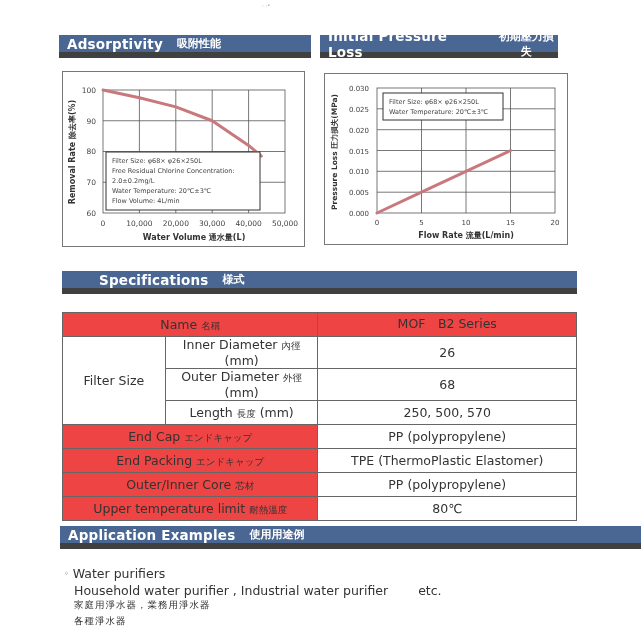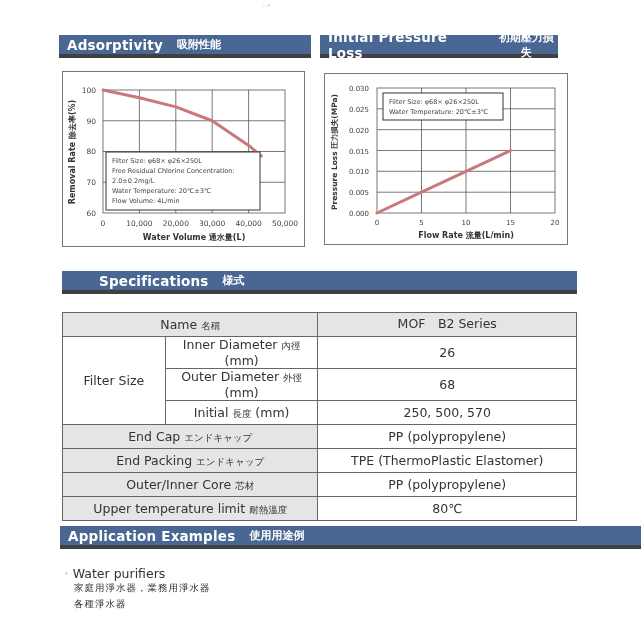--- a/index.html
+++ b/index.html
@@ -2,39 +2,39 @@
 <html><head>
 <meta charset="utf-8">
 <style>
   * { box-sizing: border-box; margin: 0; padding: 0; }
   html, body { width: 641px; height: 641px; background: #ffffff; overflow: hidden; }
   body { position: relative; font-family: "DejaVu Sans", "Liberation Sans", sans-serif; color: #333; }
 
   .section-bar {
     position: absolute; background: #4a6793; color: #fff;
     height: 23px; display: flex; align-items: center; padding-left: 8px;
-    border-bottom: 4px solid #404040;
+    border-bottom: 6px solid #404040;
   }
   .section-bar .en { font-size: 13.5px; font-weight: bold; letter-spacing: 0.2px; }
   .section-bar .jp { font-size: 11px; font-weight: bold; margin-left: 14px; text-align: center; }
 
   .chart-box {
     position: absolute; border: 1px solid #777; background: #fff;
   }
   .chart-box svg { position: absolute; left: 0; top: 0; }
 
   table.spec {
     position: absolute; left: 62px; top: 312px; width: 515px;
     border-collapse: collapse; font-size: 12.5px; color: #333;
   }
   table.spec td {
     border: 1.2px solid #666; height: 24px; text-align: center;
     font-family: "DejaVu Sans", sans-serif; padding: 0 4px;
   }
-  table.spec td.label { background: #e5e5e5; }
+  table.spec td.label { background: #ef4444; }
   table.spec td.val { background: #ffffff; }
   table.spec td .jp { font-size: 9.5px; }
   table.spec tr { height: 24px; }
 
   .apps { position: absolute; left: 64px; top: 566px; font-size: 12.5px; color: #333; }
   .apps .line1 { display: flex; align-items: center; }
   .apps .bullet { font-size: 8px; margin-right: 4px; }
   .apps .line2 { padding-left: 10px; margin-top: 2px; }
   .apps .etc { margin-left: 26px; }
   .apps .jp { padding-left: 10px; font-size: 9.5px; margin-top: 3px; letter-spacing: 1px; }
@@ -164,21 +164,21 @@
     <td class="val">26</td>
   </tr>
   <tr>
     <td class="val">
       <span>Outer Diameter</span> <span class="jp">外徑</span> <span>(mm)</span>
     </td>
     <td class="val">68</td>
   </tr>
   <tr>
     <td class="val">
-      <span>Initial</span> <span class="jp">長度</span> <span>(mm)</span>
+      <span>Length</span> <span class="jp">長度</span> <span>(mm)</span>
     </td>
     <td class="val">250, 500, 570</td>
   </tr>
   <tr>
     <td class="label" colspan="2">
       <span>End Cap</span> <span class="jp">エンドキャップ</span>
     </td>
     <td class="val">PP (polypropylene)</td>
   </tr>
   <tr>
@@ -205,15 +205,19 @@
 <div class="section-bar" style="left:60px; top:526px; width:620px;">
   <span class="en">Application Examples</span>
   <span class="jp">使用用途例</span>
 </div>
 
 <div class="apps">
   <div class="line1">
     <span class="bullet">◦</span>
     <span>Water purifiers</span>
   </div>
+  <div class="line2">
+    <span>Household water purifier , Industrial water purifier</span>
+    <span class="etc">etc.</span>
+  </div>
   <div class="jp" style="margin-top:1px;">家庭用淨水器，業務用淨水器</div>
   <div class="jp">各種淨水器</div>
 </div>
 
 </body></html>

